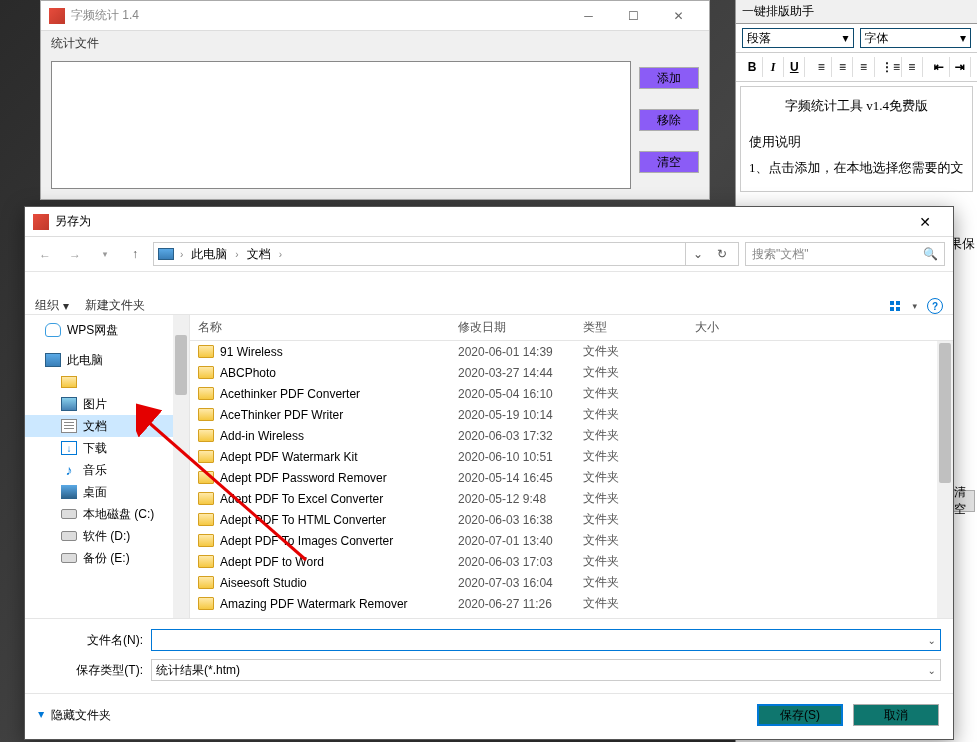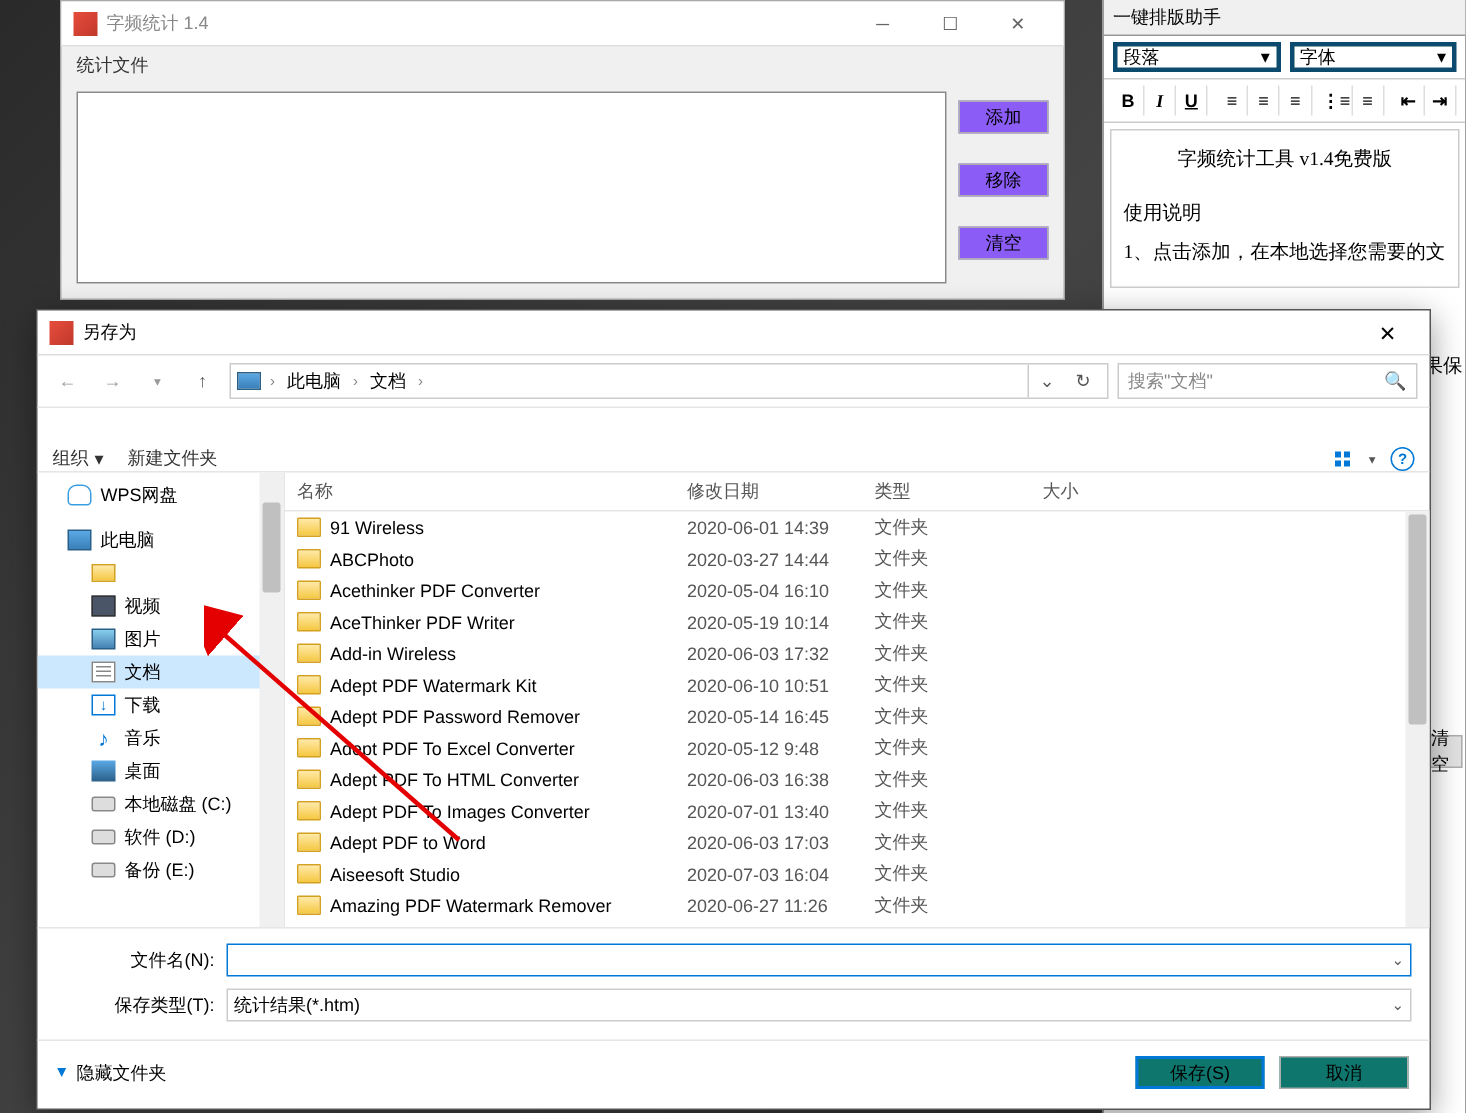--- a/index.html
+++ b/index.html
@@ -18,21 +18,21 @@
 .menu-bar { height: 24px; padding: 4px 10px; color: #333; }
 .app-body { display: flex; padding: 6px 10px; gap: 8px; height: 140px; }
 .file-list { flex: 1; background: #fff; border: 1px solid #888; }
 .side-buttons { display: flex; flex-direction: column; gap: 20px; width: 60px; padding-top: 6px; }
 .std-btn { height: 22px; background: #8b5cf6; border: 1px solid #adadad; display: flex; align-items: center; justify-content: center; cursor: pointer; }
 
 
 .side-panel { position: absolute; right: 0; top: 0; width: 242px; height: 742px; background: #fff; border-left: 1px solid #999; }
 .sp-title { padding: 3px 6px; border-bottom: 1px solid #999; background: #f0f0f0; }
 .sp-toolbar { padding: 4px 6px; display: flex; gap: 6px; border-bottom: 1px solid #ccc; }
-.sp-select { border: 3px solid #0c4a6e; height: 20px; padding: 0 4px; flex: 1; display: flex; align-items: center; justify-content: space-between; background: #fff; }
+.sp-select { border: 1px solid #0c4a6e; height: 20px; padding: 0 4px; flex: 1; display: flex; align-items: center; justify-content: space-between; background: #fff; }
 .sp-format-row { padding: 4px 6px; display: flex; gap: 0; border-bottom: 1px solid #ccc; }
 .fmt-btn { width: 22px; height: 20px; display: flex; align-items: center; justify-content: center; border-right: 1px solid #ddd; font-weight: bold; }
 .fmt-btn.italic { font-style: italic; font-family: serif; }
 .fmt-btn.underline { text-decoration: underline; }
 .sp-content { padding: 10px 8px; background: #fff; border: 1px solid #ccc; margin: 4px; }
 .sp-content h3 { text-align: center; font-size: 13px; font-weight: normal; margin-bottom: 14px; font-family: serif; }
 .sp-content p { font-size: 13px; line-height: 2; font-family: serif; }
 .sp-extra-btn { position: absolute; right: 2px; top: 490px; width: 22px; height: 22px; background: #e1e1e1; border: 1px solid #adadad; display: flex; align-items: center; justify-content: center; }
 
 
@@ -228,24 +228,20 @@
         </div>
       <div style="height:8px"></div>
       <div class="tree-item">
           <div class="ti-icon ic-pc"></div>
           <span>此电脑</span>
         </div>
       <div class="tree-item sub">
           <div class="ti-icon ic-folder"></div>
         </div>
       <div class="tree-item sub">
-          <div class="ti-icon ic-video"></div>
-          <span>视频</span>
-        </div>
-      <div class="tree-item sub">
           <div class="ti-icon ic-image"></div>
           <span>图片</span>
         </div>
       <div class="tree-item sub selected">
           <div class="ti-icon ic-doc"></div>
           <span>文档</span>
         </div>
       <div class="tree-item sub">
           <div class="ti-icon ic-dl"></div>
           <span>下载</span>

